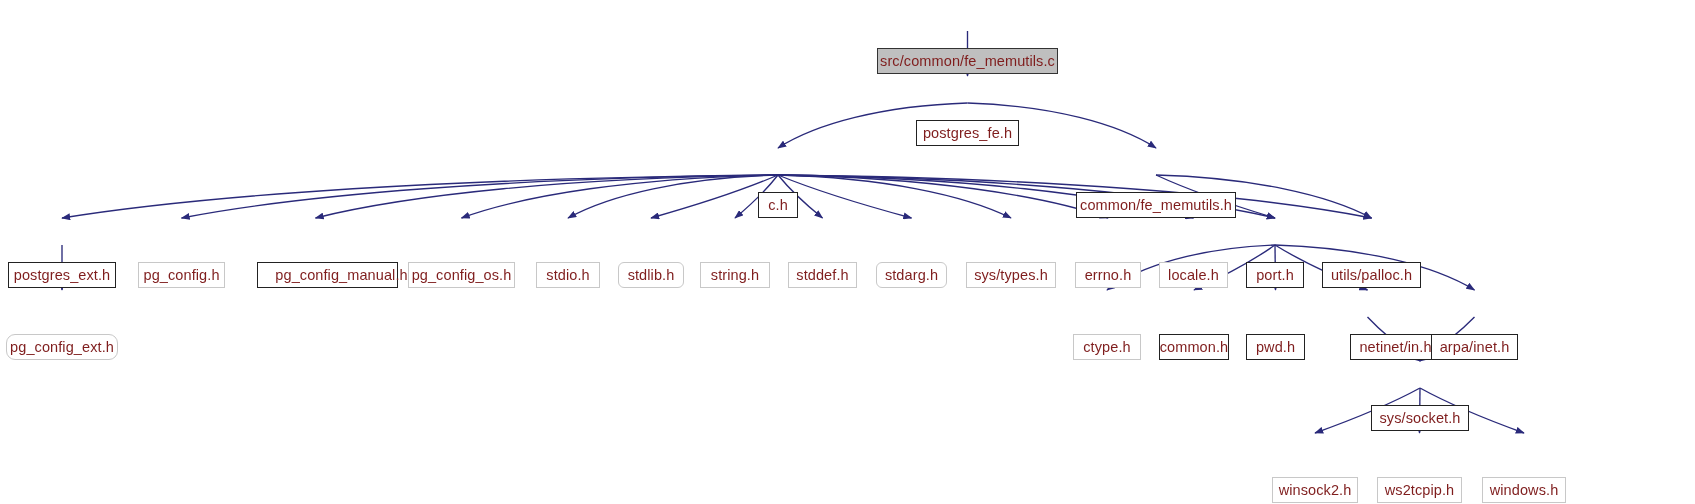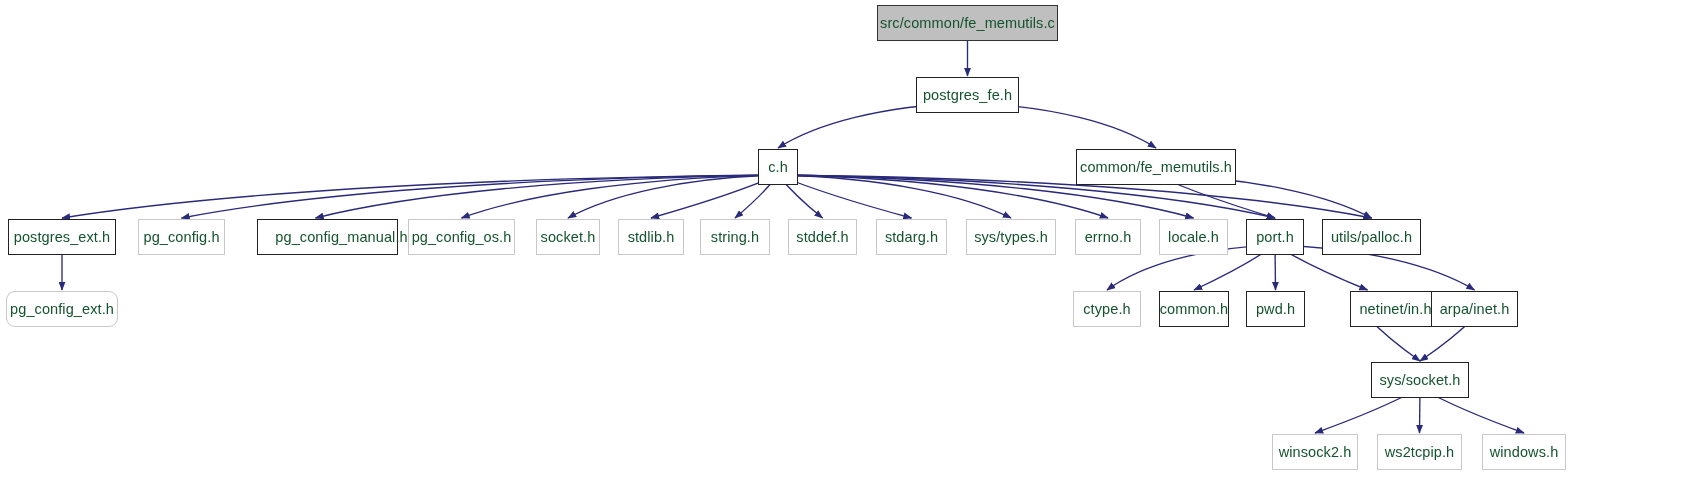--- a/index.html
+++ b/index.html
@@ -24,28 +24,29 @@
     width: 1695px;
     height: 504px;
     pointer-events: none;
   }
   .node {
     position: absolute;
     box-sizing: border-box;
     display: flex;
     align-items: center;
     justify-content: center;
-    height: 36px;
+    height: 26px;
     background: #ffffff;
     font-size: 14.5px;
     line-height: 1;
-    color: #14532d;
+    color: #7f1d1d;
     white-space: nowrap;
     letter-spacing: 0.1px;
     z-index: 2;
+    margin-top: 43px;
   }
   .node.doc {
     border: 1.6px solid #222222;
   }
   .node.ext {
     border: 1.3px solid #c8c8c8;
   }
   .node.root {
     border: 1.6px solid #333333;
     background: #bfbfbf;
@@ -117,32 +118,32 @@
       <div class="node ext" style="left: 138px; top: 219px; width: 87px;">
         <span class="node-label">pg_config.h</span>
       </div>
       <div class="node doc" style="left: 257px; top: 219px; width: 141px; padding-left: 28px;">
         <span class="node-label">pg_config_manual.h</span>
       </div>
       <div class="node ext" style="left: 408px; top: 219px; width: 107px;">
         <span class="node-label">pg_config_os.h</span>
       </div>
       <div class="node ext" style="left: 536px; top: 219px; width: 64px;">
-        <span class="node-label">socket.h</span>
+        <span class="node-label">stdio.h</span>
       </div>
-      <div class="node ext" style="left: 618px; top: 219px; width: 66px;">
+      <div class="node ext" style="left: 618px; top: 219px; width: 66px; border-radius: 6px;">
         <span class="node-label">stdlib.h</span>
       </div>
       <div class="node ext" style="left: 700px; top: 219px; width: 70px;">
         <span class="node-label">string.h</span>
       </div>
       <div class="node ext" style="left: 788px; top: 219px; width: 69px;">
         <span class="node-label">stddef.h</span>
       </div>
-      <div class="node ext" style="left: 876px; top: 219px; width: 71px;">
+      <div class="node ext" style="left: 876px; top: 219px; width: 71px; border-radius: 6px;">
         <span class="node-label">stdarg.h</span>
       </div>
       <div class="node ext" style="left: 966px; top: 219px; width: 90px;">
         <span class="node-label">sys/types.h</span>
       </div>
       <div class="node ext" style="left: 1075px; top: 219px; width: 66px;">
         <span class="node-label">errno.h</span>
       </div>
       <div class="node ext" style="left: 1159px; top: 219px; width: 69px;">
         <span class="node-label">locale.h</span>

